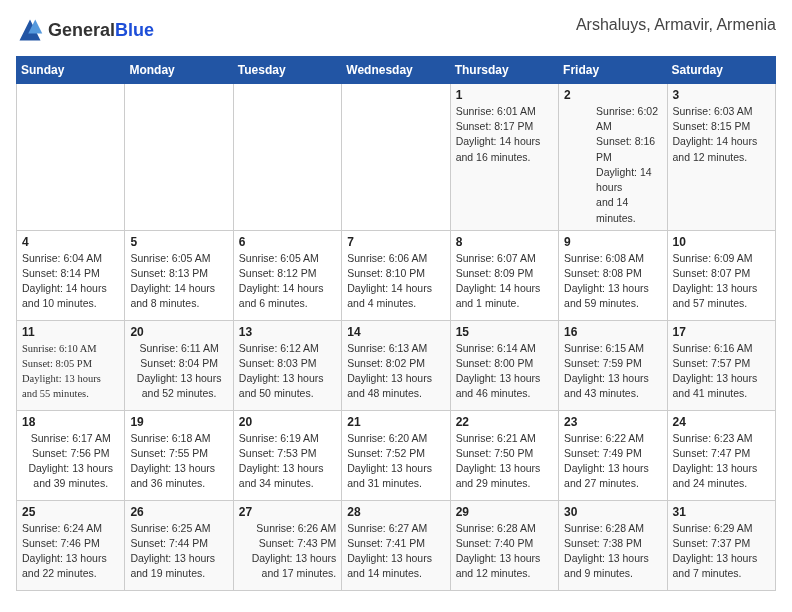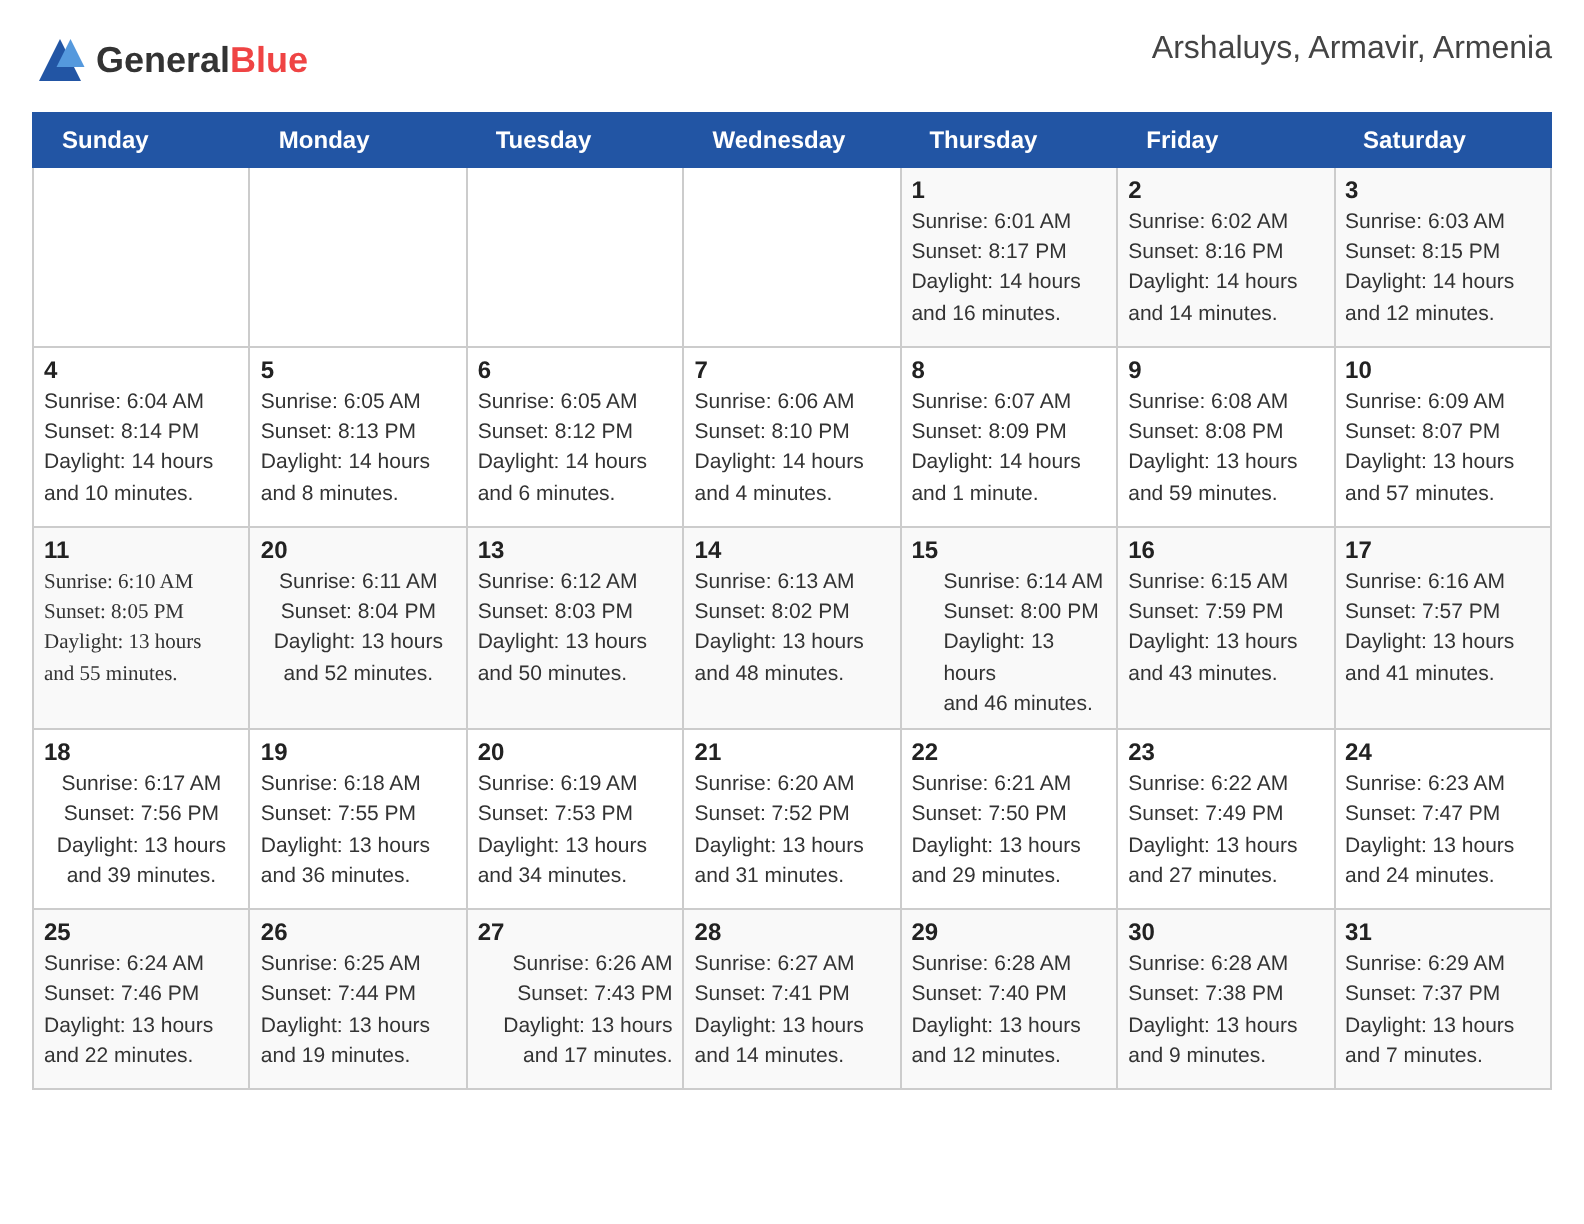--- a/index.html
+++ b/index.html
@@ -22,21 +22,21 @@
       gap: 4px;
     }
     .logo-text-general {
       font-size: 18px;
       font-weight: bold;
       color: #333;
     }
     .logo-text-blue {
       font-size: 18px;
       font-weight: bold;
-      color: #ef4444;
+      color: #1d4ed8;
     }
     .logo-icon {
       width: 28px;
       height: 28px;
     }
     .title-block {
       text-align: right;
     }
     .month-year {
       font-size: 38px;
@@ -50,21 +50,21 @@
     }
     table {
       width: 100%;
       border-collapse: collapse;
       font-size: 11px;
     }
     thead tr th {
       background: #2255a4;
       color: #fff;
       text-align: left;
-      padding: 6px 14px;
+      padding: 6px 4px;
       font-size: 12px;
       font-weight: bold;
       border: 1px solid #2255a4;
     }
     tbody tr td {
       vertical-align: top;
       border: 1px solid #ccc;
       padding: 4px 5px;
       height: 90px;
       width: 14.28%;
@@ -127,21 +127,21 @@
         <td class="empty-cell"></td>
         <td>
           <span class="day-num">1</span>
           <div class="cell-text" style="white-space: pre-line;">Sunrise: 6:01 AM
 Sunset: 8:17 PM
 Daylight: 14 hours
 and 16 minutes.</div>
         </td>
         <td>
           <span class="day-num">2</span>
-          <div class="cell-text" style="white-space: pre-line;">Sunrise: 6:02 AM
+          <div class="cell-text" style="white-space: pre-line; margin-left: 32px;">Sunrise: 6:02 AM
 Sunset: 8:16 PM
 Daylight: 14 hours
 and 14 minutes.</div>
         </td>
         <td>
           <span class="day-num">3</span>
           <div class="cell-text" style="white-space: pre-line;">Sunrise: 6:03 AM
 Sunset: 8:15 PM
 Daylight: 14 hours
 and 12 minutes.</div>
@@ -222,21 +222,21 @@
         </td>
         <td>
           <span class="day-num">14</span>
           <div class="cell-text" style="white-space: pre-line;">Sunrise: 6:13 AM
 Sunset: 8:02 PM
 Daylight: 13 hours
 and 48 minutes.</div>
         </td>
         <td>
           <span class="day-num">15</span>
-          <div class="cell-text" style="white-space: pre-line; margin-left: 16px;">Sunrise: 6:14 AM
+          <div class="cell-text" style="white-space: pre-line;">Sunrise: 6:14 AM
 Sunset: 8:00 PM
 Daylight: 13 hours
 and 46 minutes.</div>
         </td>
         <td>
           <span class="day-num">16</span>
           <div class="cell-text" style="white-space: pre-line;">Sunrise: 6:15 AM
 Sunset: 7:59 PM
 Daylight: 13 hours
 and 43 minutes.</div>

